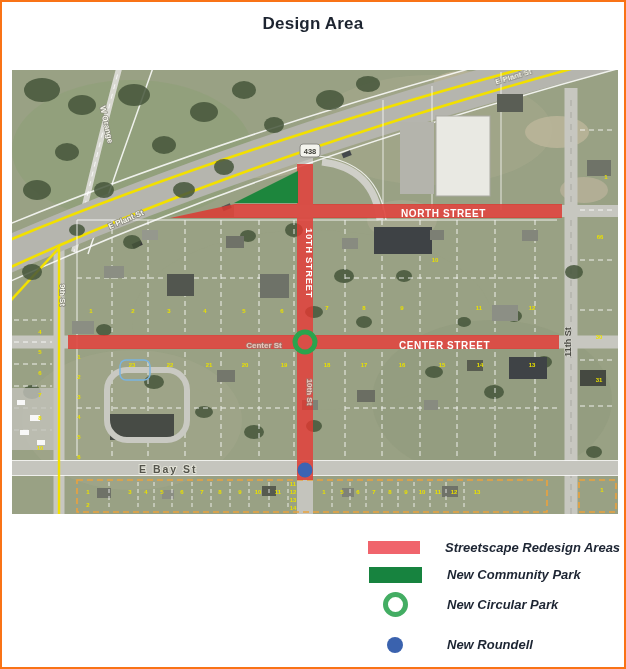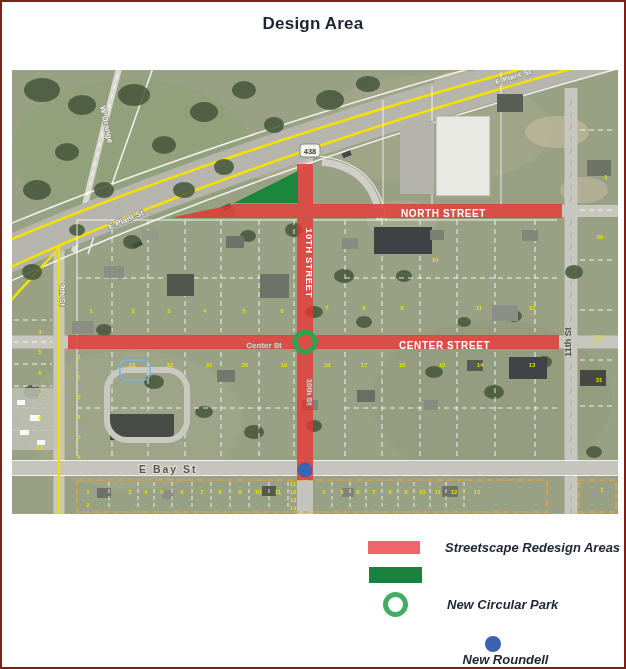--- a/index.html
+++ b/index.html
@@ -1,18 +1,18 @@
 <!DOCTYPE html>
 <html><head>
 <meta charset="utf-8">
 <style>
   html,body{margin:0;padding:0;background:#fff;}
   .page{
     width:626px;height:669px;box-sizing:border-box;position:relative;
-    border:2px solid #7f1d1d;background:#fff;overflow:hidden;
+    border:2px solid #f97316;background:#fff;overflow:hidden;
     font-family:"Liberation Sans",sans-serif;
   }
   .title{
     position:absolute;top:12px;left:0;width:100%;text-align:center;
     font-size:17px;font-weight:600;color:#1d2430;letter-spacing:.2px;
   }
   .map-wrap{position:absolute;left:10px;top:68px;width:606px;height:444px;}
   svg{display:block;}
 
   
@@ -31,21 +31,21 @@
   .legend-row{display:flex;align-items:center;}
   .legend-row .sw{width:54px;display:flex;justify-content:center;align-items:center;}
   .legend-label{margin-left:25px;font-size:13px;font-weight:600;color:#1d2533;white-space:nowrap;font-style:italic;}
   .sw-rect-red{width:52px;height:13px;background:#f0646c;}
   .sw-rect-green{width:53px;height:16px;background:#17833f;}
   .sw-ring{width:15px;height:15px;border-radius:50%;border:5px solid #43ad63;background:#fff;}
   .sw-dot{width:16px;height:16px;border-radius:50%;background:#3a62ae;}
   .r1{height:14px;margin-bottom:12px;}
   .r2{height:17px;margin-bottom:9px;}
   .r3{height:25px;margin-bottom:19px;}
-  .r4{height:17px;flex-direction:column;}
+  .r4{height:17px;}
 </style>
 </head>
 <body>
 
 <div class="page">
   <div class="title">Design Area</div>
 
   <div class="map-wrap">
     <svg viewBox="0 0 606 444" width="606" height="444">
 
@@ -364,20 +364,21 @@
     <div class="legend-row r1">
       <span class="sw">
           <span class="sw-rect-red"></span>
         </span>
       <span class="legend-label">Streetscape Redesign Areas</span>
     </div>
     <div class="legend-row r2">
       <span class="sw">
           <span class="sw-rect-green"></span>
         </span>
+      <span class="legend-label">New Community Park</span>
     </div>
     <div class="legend-row r3">
       <span class="sw">
           <span class="sw-ring"></span>
         </span>
       <span class="legend-label">New Circular Park</span>
     </div>
     <div class="legend-row r4">
       <span class="sw">
           <span class="sw-dot"></span>

